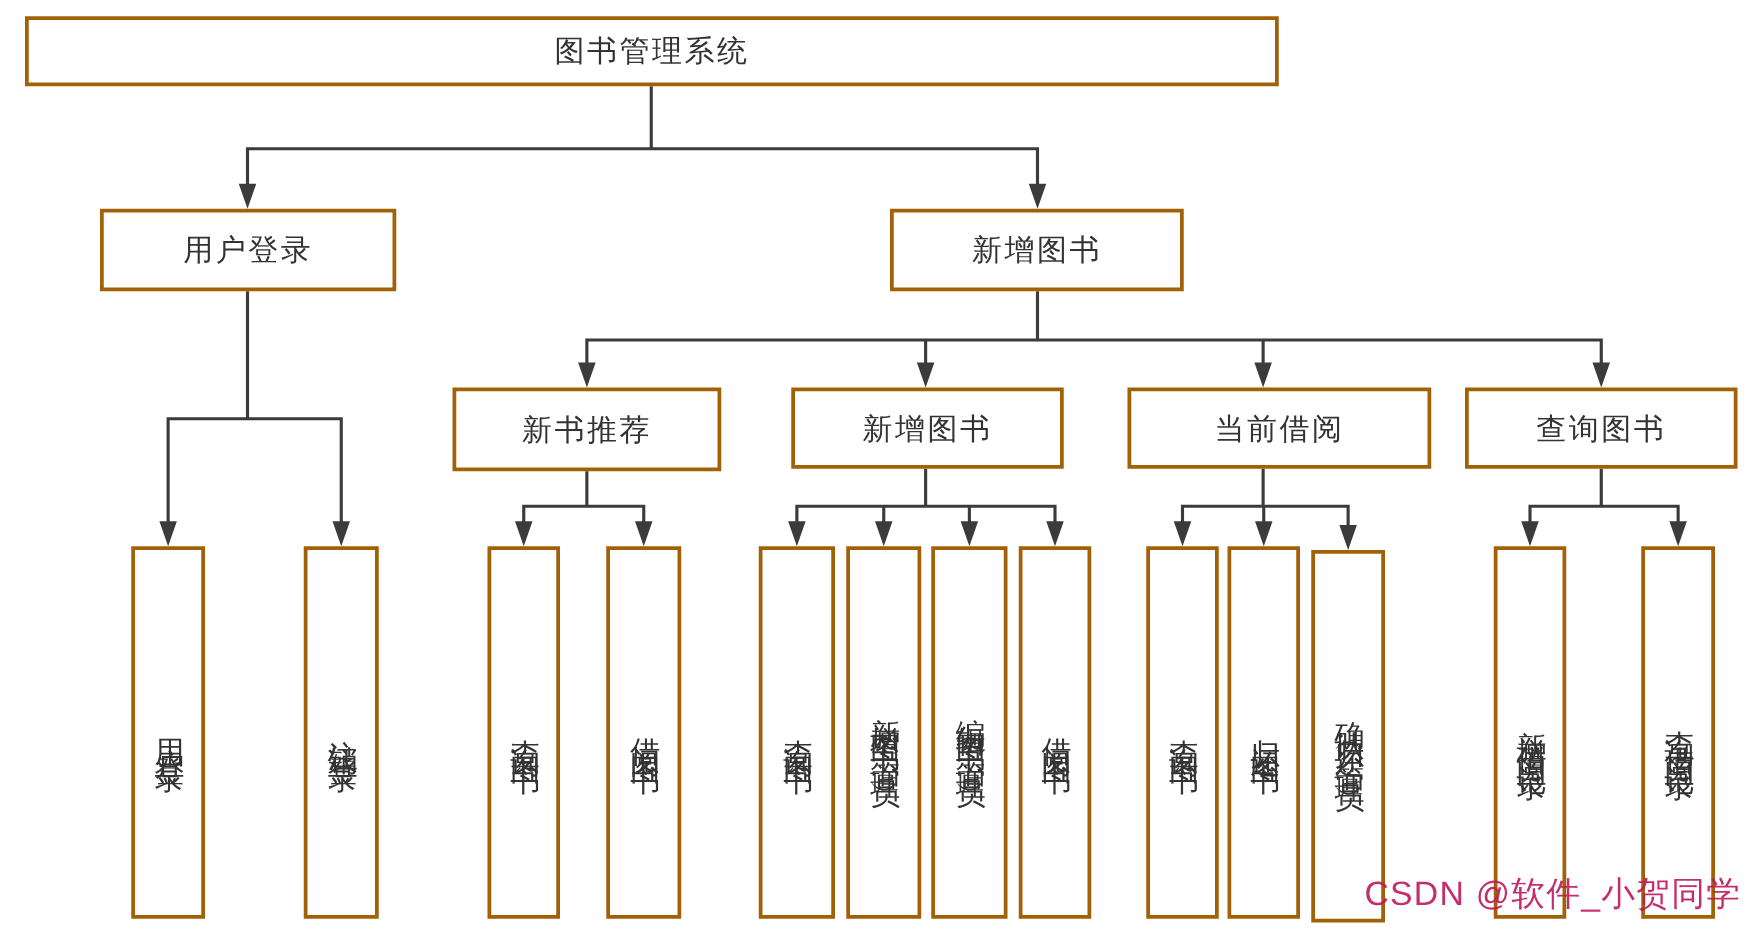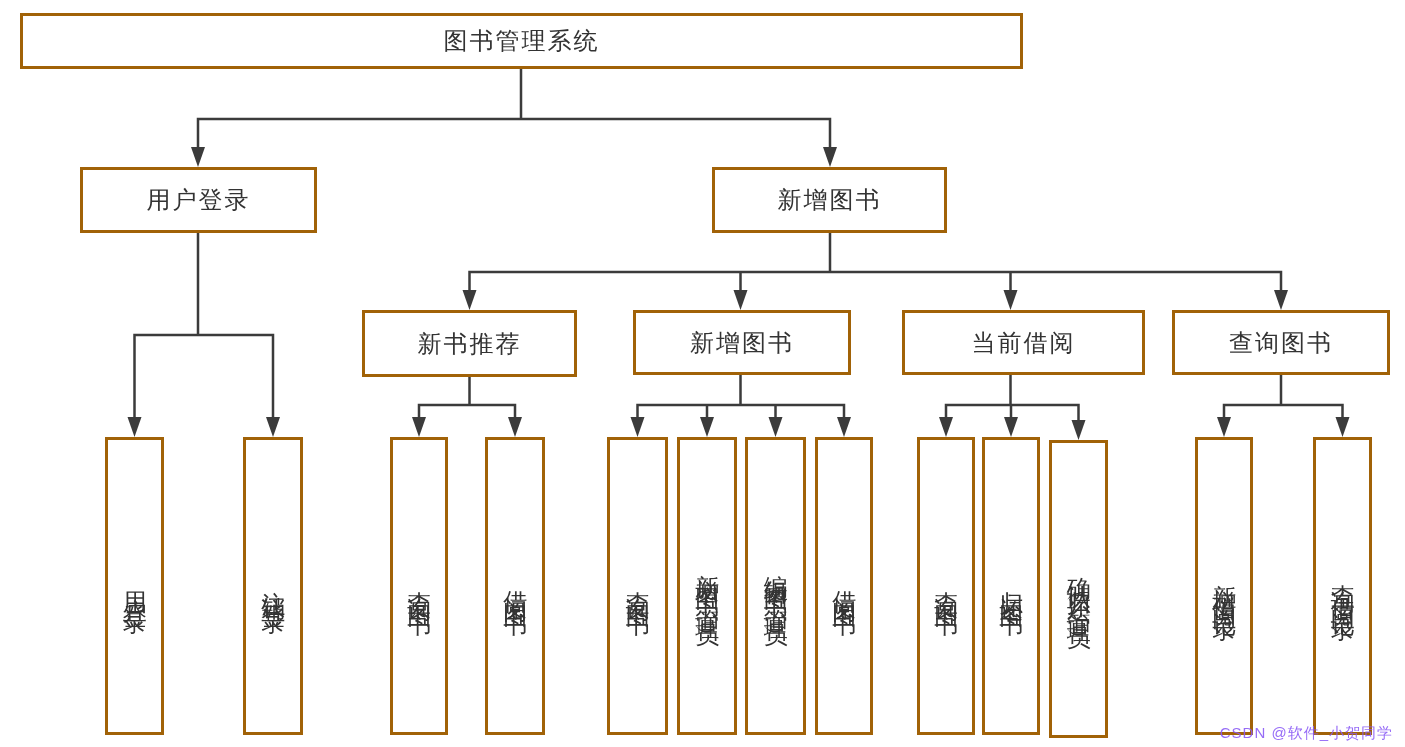--- a/index.html
+++ b/index.html
@@ -29,24 +29,24 @@
     writing-mode:vertical-rl;
     text-orientation:mixed;
     font-size:24px;
     line-height:1.1;
     letter-spacing:7px;
     color:#333333;
     white-space:nowrap;
   }
   .watermark{
     position:absolute;
-    right:12px;bottom:4px;
-    font-size:15px;
+    right:12px;bottom:14px;
+    font-size:27px;
     letter-spacing:1px;
-    color:#8b5cf6;
+    color:#be185d;
     opacity:.9;
     white-space:nowrap;
   }
 </style>
 </head>
 <body>
 
 <div id="canvas">
 
   <svg class="connectors" width="1405" height="747" viewBox="0 0 1405 747" aria-hidden="true">

